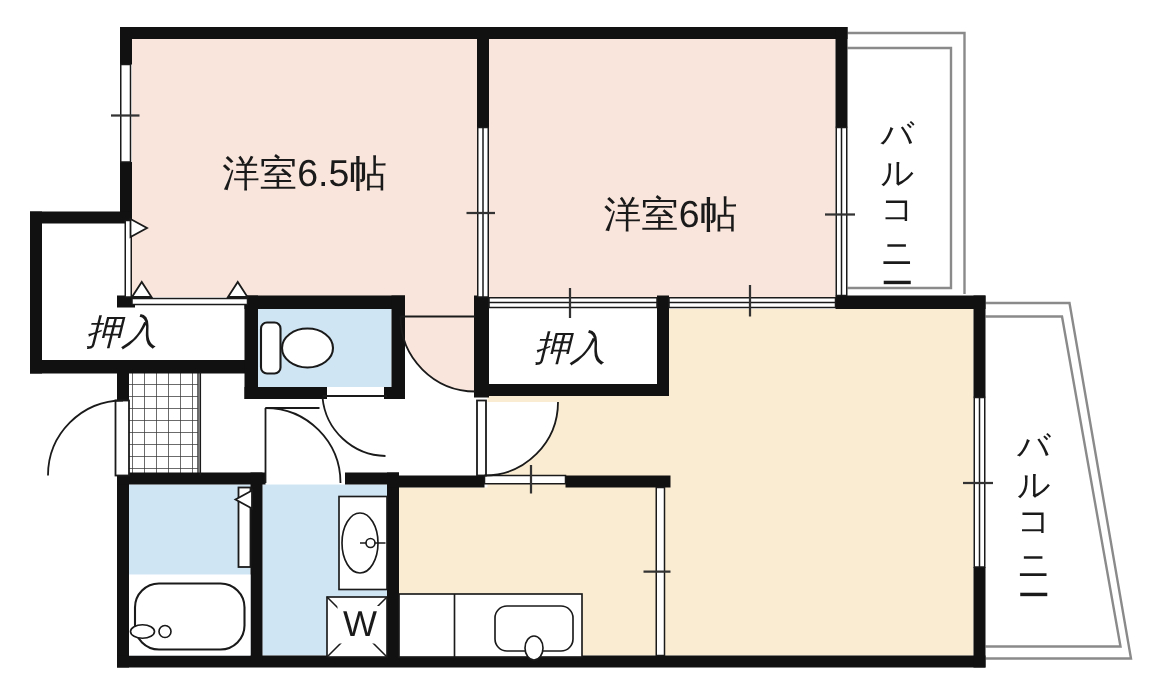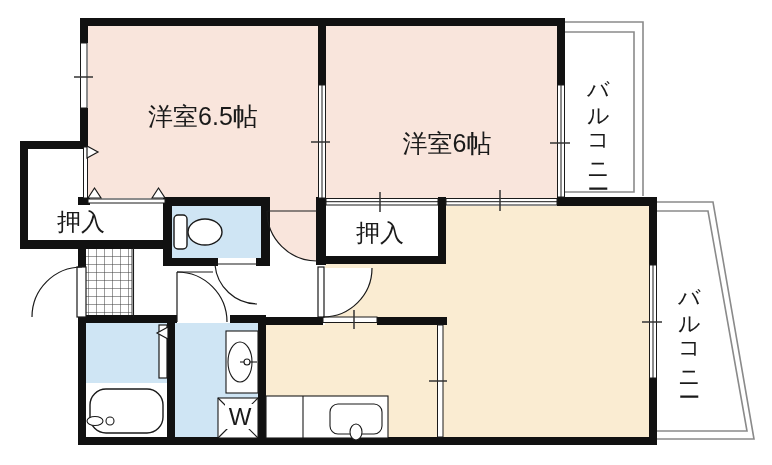--- a/index.html
+++ b/index.html
@@ -2,21 +2,21 @@
 <html><head>
 <meta charset="utf-8">
 <style>
   html,body{margin:0;padding:0;background:#ffffff;}
   #plan{position:relative;width:772px;height:465px;background:#fff;overflow:hidden;
         font-family:"Liberation Sans","DejaVu Sans",sans-serif;color:#1a1a1a;}
   #plan svg{position:absolute;left:0;top:0;}
   .lbl{position:absolute;text-align:center;line-height:1.05;white-space:nowrap;
        font-family:"Liberation Sans","DejaVu Sans",sans-serif;}
   .lbl-room{font-size:25px;}
-  .lbl-closet{font-size:24px;}
+  .lbl-closet{font-size:24px;font-style:italic;}
   .lbl-vert{writing-mode:vertical-rl;text-orientation:upright;font-size:22px;
             letter-spacing:3px;white-space:nowrap;line-height:1.1;}
   .lbl-w{font-size:24px;background:#fff;padding:0 2px;}
 </style>
 </head>
 <body>
 
 <div id="plan">
   <svg width="772" height="465" viewBox="0 0 772 465">
     <defs>

